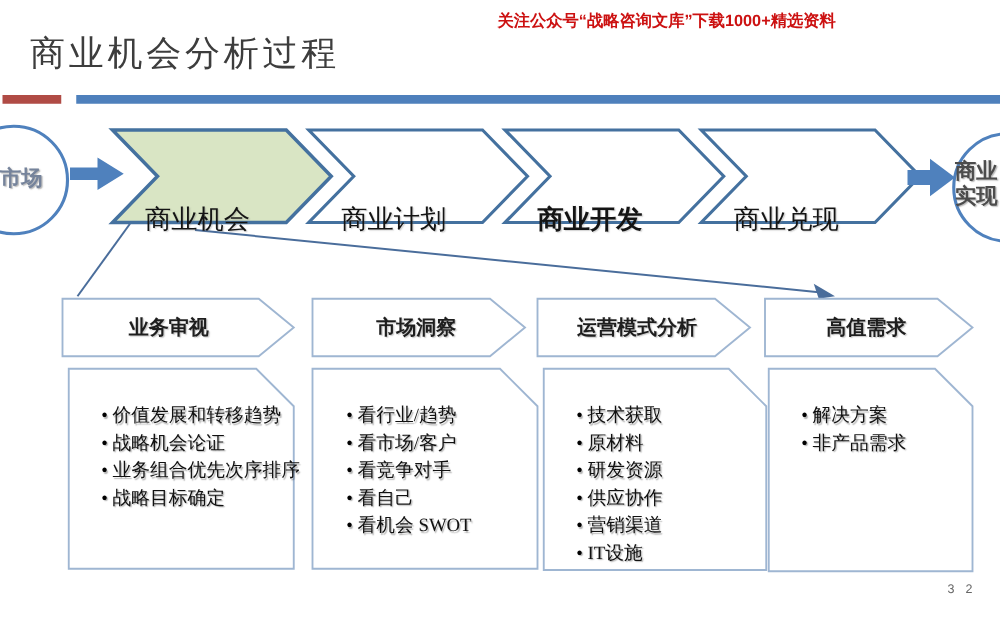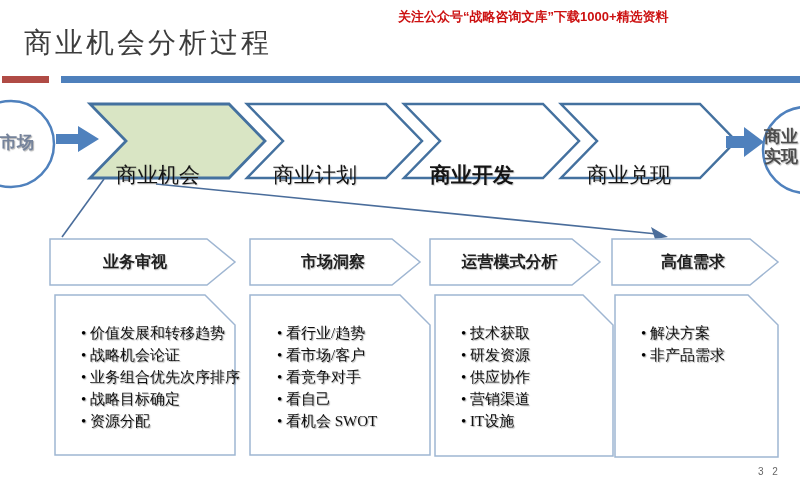--- a/index.html
+++ b/index.html
@@ -103,31 +103,31 @@
   <div class="pent-label pl1">业务审视</div>
   <div class="pent-label pl2">市场洞察</div>
   <div class="pent-label pl3">运营模式分析</div>
   <div class="pent-label pl4">高值需求</div>
 
   <ul class="col-list ls1">
     <li>价值发展和转移趋势</li>
     <li>战略机会论证</li>
     <li>业务组合优先次序排序</li>
     <li>战略目标确定</li>
-    <li>资源分配</li>
   </ul>
   <ul class="col-list ls2">
     <li>看行业/趋势</li>
     <li>看市场/客户</li>
     <li>看竞争对手</li>
     <li>看自己</li>
     <li>看机会 SWOT</li>
   </ul>
   <ul class="col-list ls3">
     <li>技术获取</li>
+    <li>原材料</li>
     <li>研发资源</li>
     <li>供应协作</li>
     <li>营销渠道</li>
     <li>IT设施</li>
   </ul>
   <ul class="col-list ls4">
     <li>解决方案</li>
     <li>非产品需求</li>
   </ul>
 

